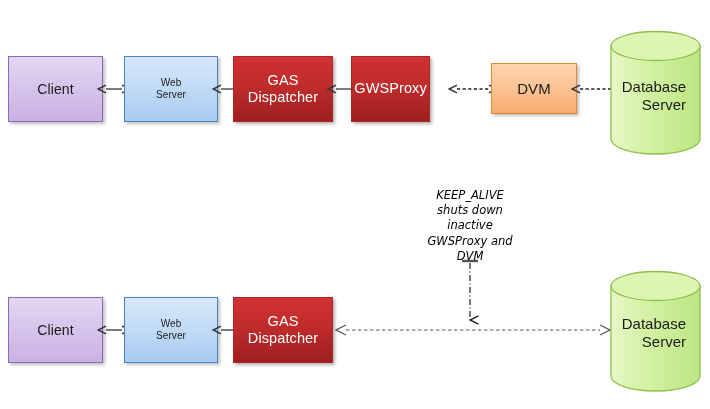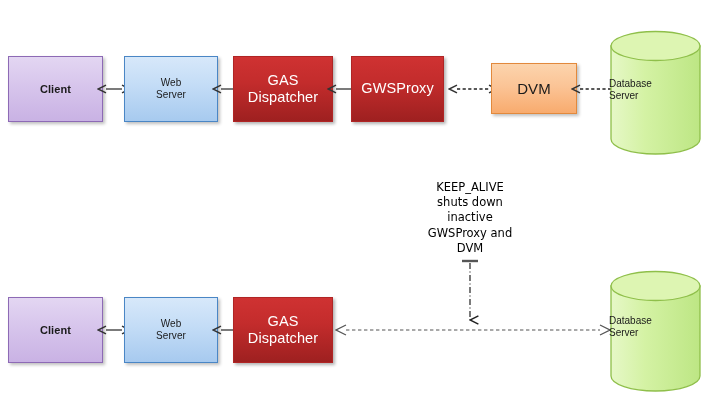--- a/index.html
+++ b/index.html
@@ -29,23 +29,22 @@
     text-align: center;
     line-height: 1.18;
     white-space: pre-line;
     letter-spacing: .1px;
   }
 
   .node-client {
     background: linear-gradient(180deg, #e3d6f2 0%, #d7c5ec 45%, #c9b2e4 100%);
     border: 1px solid #8d6ab5;
     color: #1a1a1a;
-    font-size: 11px;
+    font-size: 14px;
     box-shadow: 2px 2px 3px rgba(0,0,0,.25);
-    font-weight: bold;
   }
 
   .node-web {
     background: linear-gradient(180deg, #d7e8fa 0%, #c3dcf6 45%, #a7caef 100%);
     border: 1px solid #4a86c5;
     color: #1a1a1a;
     font-size: 10px;
     box-shadow: 2px 2px 3px rgba(0,0,0,.25);
   }
 
@@ -65,23 +64,23 @@
     box-shadow: 2px 2px 3px rgba(0,0,0,.25);
   }
 
   
   .cylinder {
     position: absolute;
   }
   .cyl-label {
     position: absolute;
     left: 0;
-    right: 0;
-    text-align: left;
-    font-size: 10px;
+    right: 16px;
+    text-align: right;
+    font-size: 15px;
     color: #1a1a1a;
     line-height: 1.2;
     white-space: pre-line;
     z-index: 3;
     pointer-events: none;
   }
 
   
   .conn {
     position: absolute;
@@ -131,21 +130,21 @@
 
   <div class="node node-red" style="left:233px; top:56px; width:100px; height:66px;">
     <span>GAS
 Dispatcher</span>
   </div>
 
   <svg class="conn" style="left:333px; top:78px; width:22px; height:22px;" viewBox="0 0 22 22">
     <line x1="3" y1="11" x2="19" y2="11" stroke="#333" stroke-width="1.3" marker-start="url(#arrL)" marker-end="url(#arrR)"></line>
   </svg>
 
-  <div class="node node-red" style="left:351px; top:56px; width:93px; height:66px;">
+  <div class="node node-red" style="left:351px; top:56px; width:79px; height:66px;">
     <span>GWSProxy</span>
   </div>
 
   <svg class="conn" style="left:452px; top:80px; width:42px; height:18px;" viewBox="0 0 42 18">
     <line x1="5" y1="9" x2="37" y2="9" stroke="#222" stroke-width="1.3" stroke-dasharray="3.2,2.4" marker-start="url(#arrL)" marker-end="url(#arrR)"></line>
   </svg>
 
   <div class="node node-dvm" style="left:491px; top:63px; width:86px; height:51px;">
     <span>DVM</span>
   </div>
@@ -163,21 +162,21 @@
           <stop offset="100%" stop-color="#bde684"></stop>
         </linearGradient>
       </defs>
       <path d="M2,16 L2,109 A44.5,15 0 0 0 91,109 L91,16 Z" fill="url(#dbgradT)" stroke="#8fbf4a" stroke-width="1.3"></path>
       <ellipse cx="46.5" cy="16" rx="44.5" ry="14.5" fill="#ddf5b2" stroke="#8fbf4a" stroke-width="1.3"></ellipse>
     </svg>
     <div class="cyl-label" style="top:48px;">Database
 Server</div>
   </div>
 
-  <div class="note" style="left:405px; top:180px; width:130px;">KEEP_ALIVE
+  <div class="note" style="left:405px; top:188px; width:130px;font-style:italic;">KEEP_ALIVE
 shuts down
 inactive
 GWSProxy and
 DVM</div>
 
   <svg class="conn" style="left:448px; top:258px; width:44px; height:76px;" viewBox="0 0 44 76">
     <defs>
       <marker id="arrDown" markerWidth="9" markerHeight="9" refX="4.5" refY="8" orient="auto" markerUnits="strokeWidth">
         <path d="M1,1 L4.5,8 L8,1" fill="none" stroke="#222" stroke-width="1.2"></path>
       </marker>

